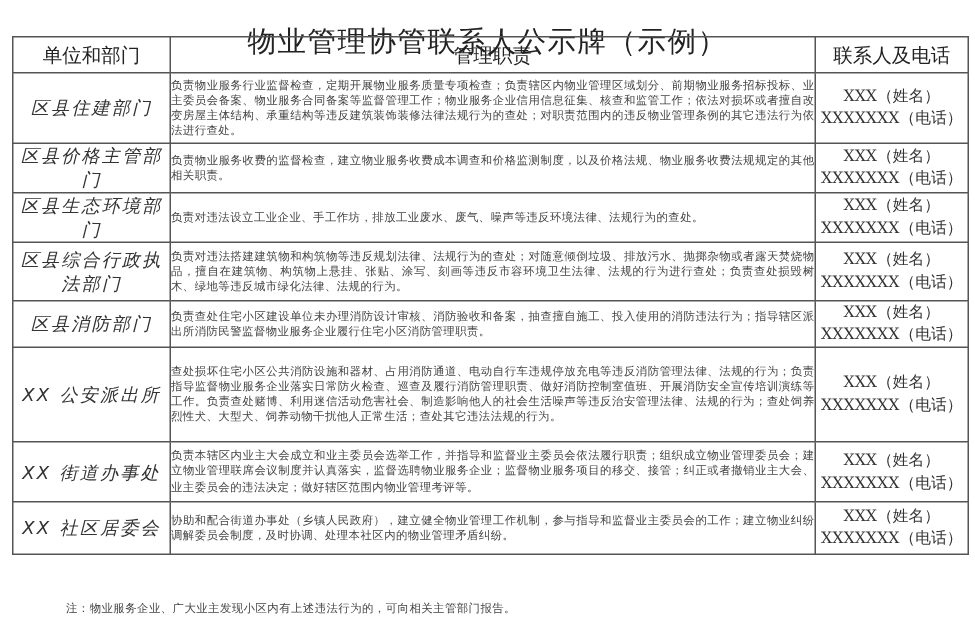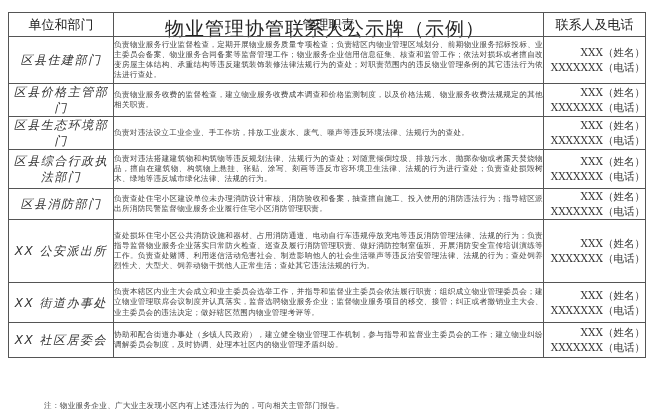--- a/index.html
+++ b/index.html
@@ -1,26 +1,26 @@
 <!DOCTYPE html>
 <html><head>
 <meta charset="utf-8">
 <style>
   html, body { margin: 0; padding: 0; background: #ffffff; }
   body { width: 650px; height: 413px; overflow: hidden; position: relative;
          font-family: "DejaVu Sans", sans-serif; color: #2a2a2a; }
   .title { position: absolute; left: 0; top: 2px; width: 650px; text-align: center;
            font-size: 19px; letter-spacing: 1px; color: #222; line-height: 22px; margin-top: 15px; }
-  table.board { position: absolute; left: 8px; top: 12px; width: 637px;
+  table.board { position: absolute; left: 8px; top: 24px; width: 637px;
                 border-collapse: collapse; table-layout: fixed; }
   table.board td, table.board th { border: 1px solid #555; padding: 0; vertical-align: middle; }
   th { font-weight: normal; font-size: 13px; color: #222; height: 23px; text-align: center; }
   td.unit { text-align: center; font-size: 12px; color: #333; letter-spacing: 1.5px; line-height: 16px; padding: 0 2px; font-style: italic; }
   td.duty { font-size: 7.6px; line-height: 10.2px; color: #444; padding: 0 4px; text-align: justify; letter-spacing: 0.3px; }
-  td.contact { text-align: right; font-family: "DejaVu Serif", serif; font-size: 10.5px; line-height: 15px; color: #333; margin-left: 46px; }
+  td.contact { text-align: center; font-family: "DejaVu Serif", serif; font-size: 10.5px; line-height: 15px; color: #333; margin-left: 46px; }
   .note { position: absolute; left: 32px; top: 401px; font-size: 7.6px; color: #444; letter-spacing: 0.3px; margin-left: 12px; }
 </style>
 </head>
 <body>
 
 <div class="title">物业管理协管联系人公示牌（示例）</div>
 
 <table class="board">
   <colgroup>
     <col style="width:105px">

